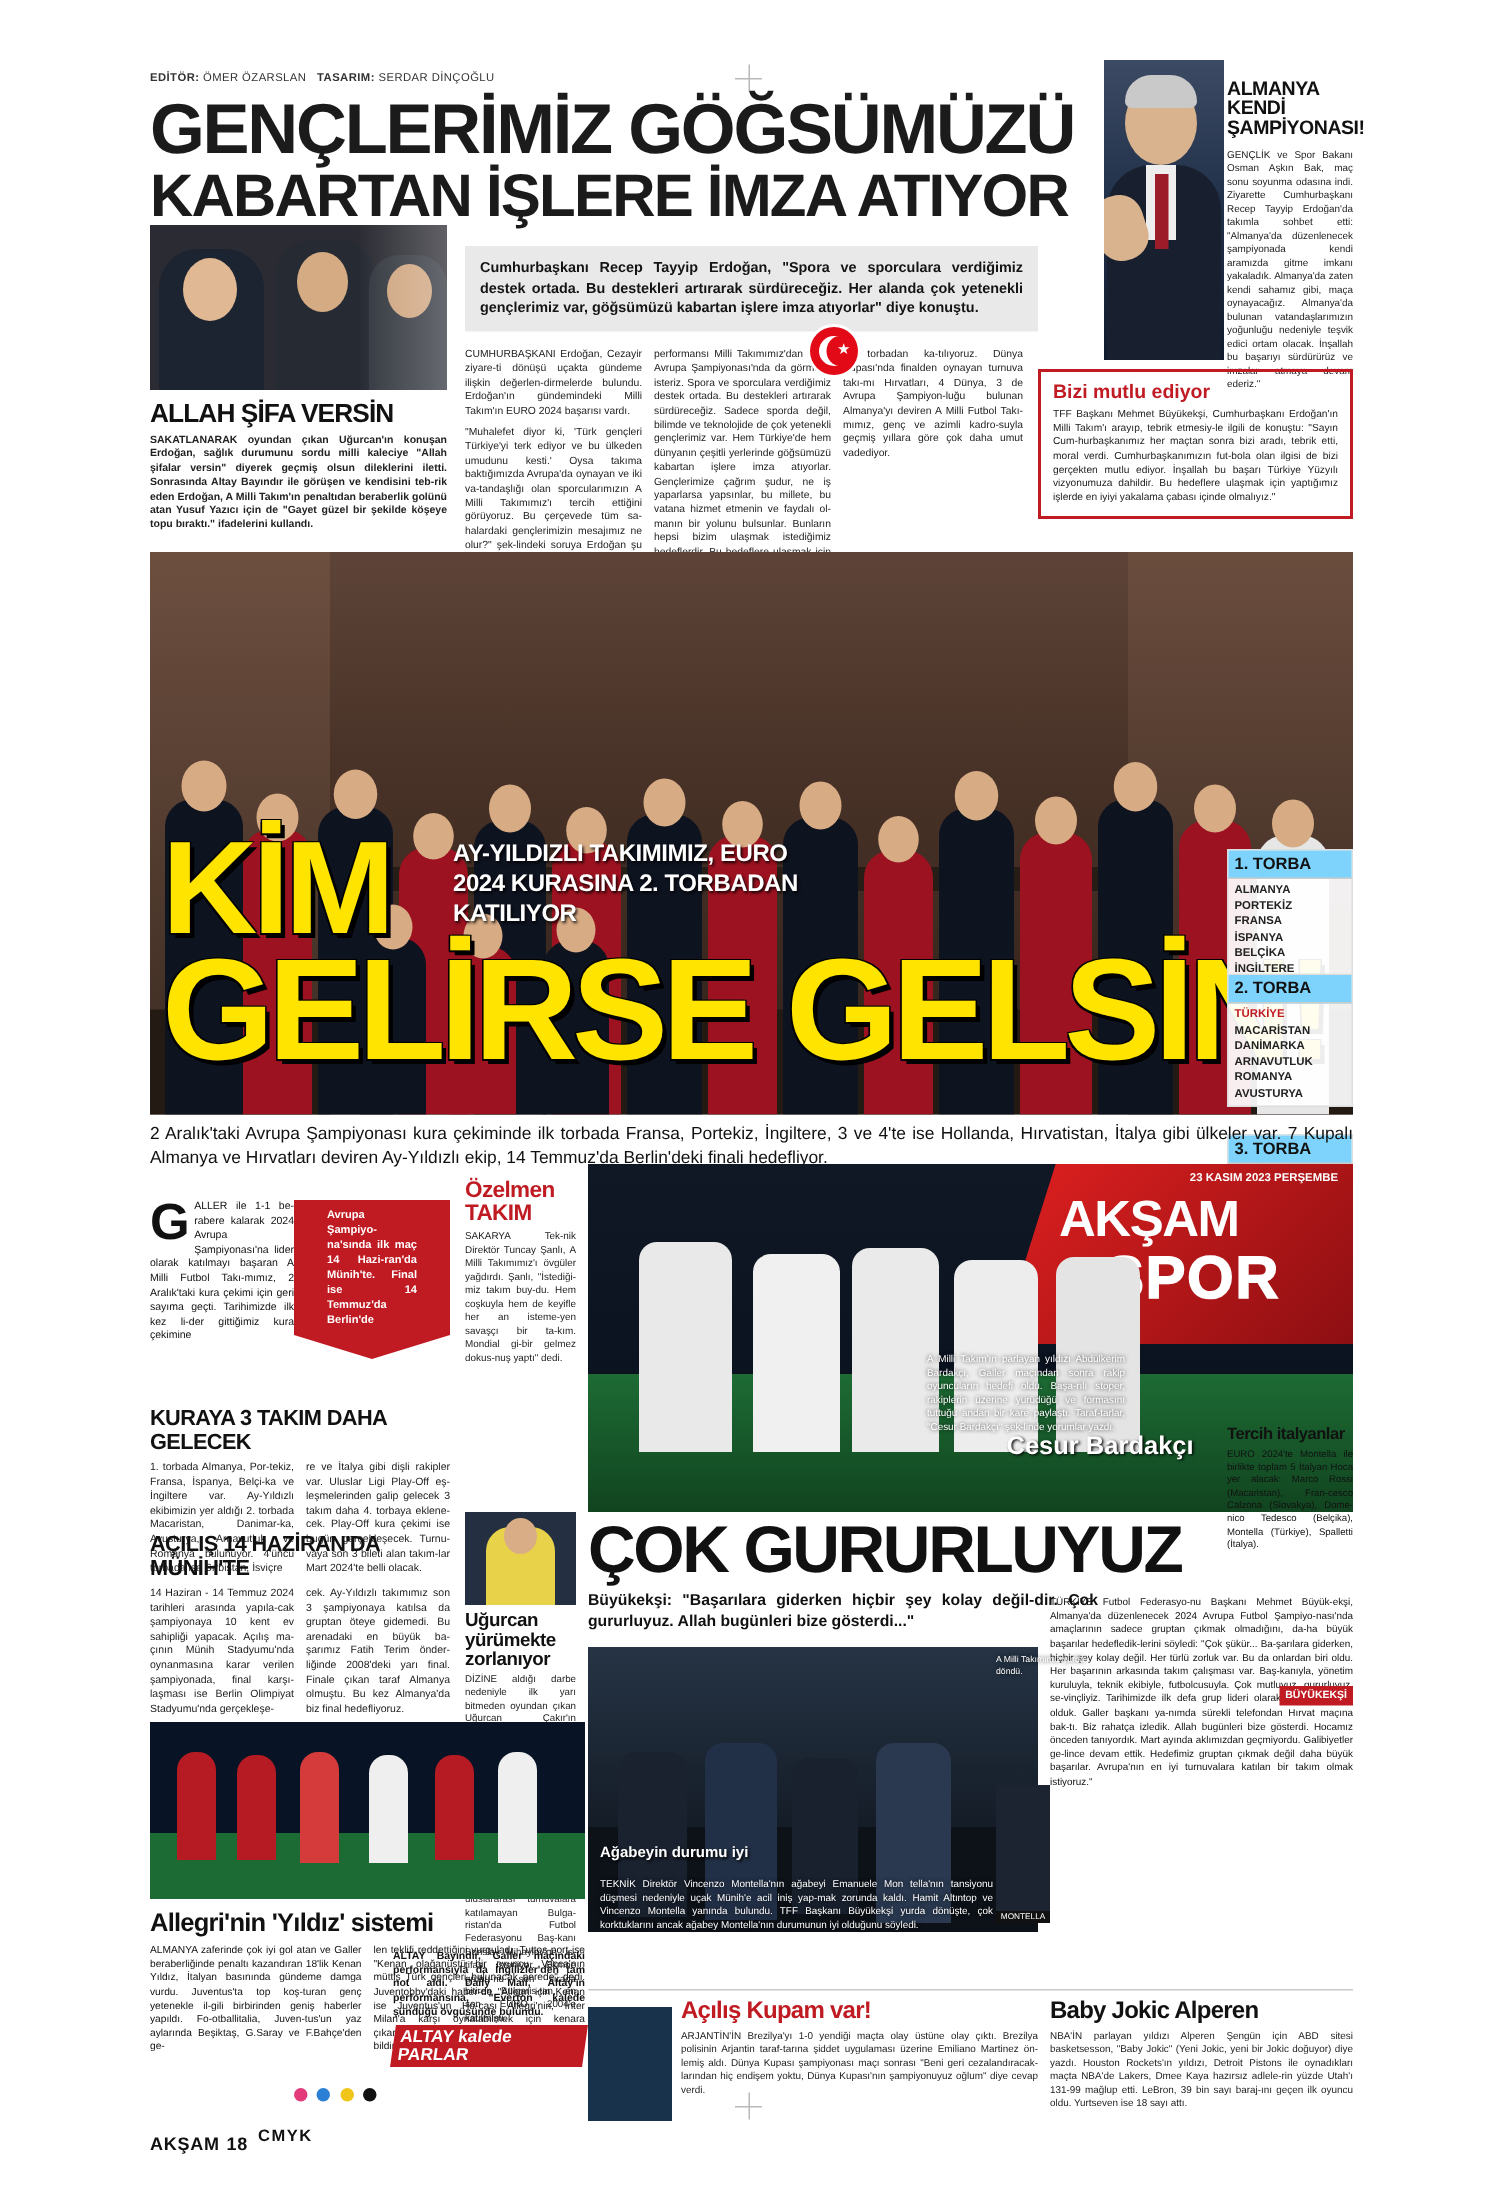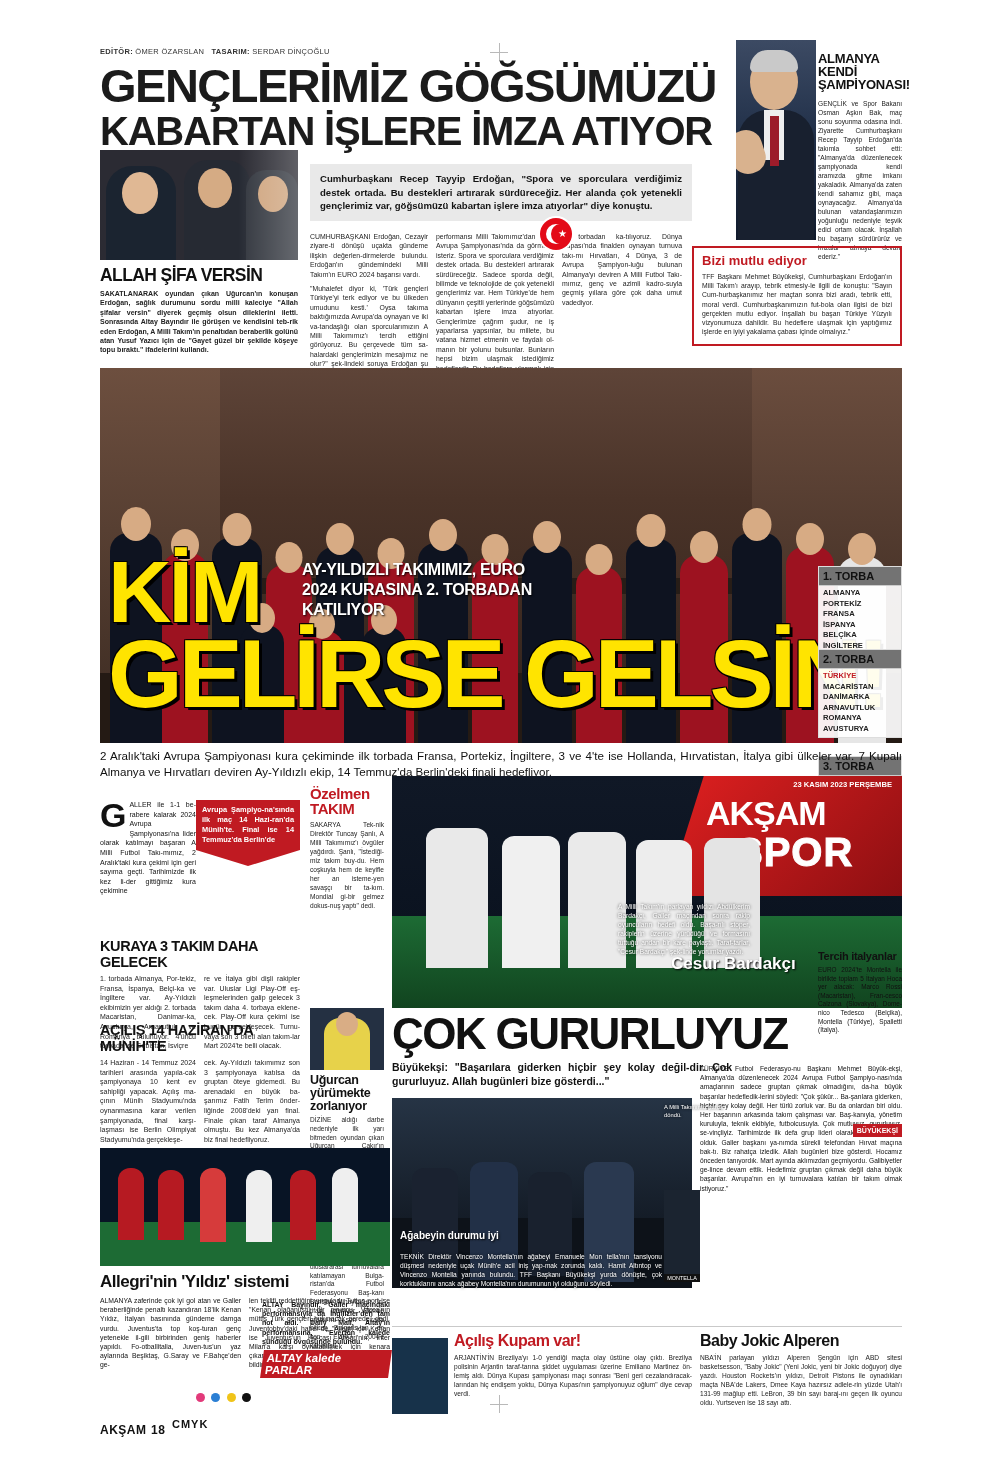--- a/index.html
+++ b/index.html
@@ -86,21 +86,21 @@
   
   .kim{position:absolute;left:108px;top:552px;font-size:88px;line-height:80px;font-weight:bold;color:#ffe400;
     letter-spacing:-3px;text-shadow:3px 3px 0 #000,-1px -1px 0 #000,1px -1px 0 #000,-1px 1px 0 #000;}
   .gelirse{position:absolute;left:108px;top:628px;font-size:96px;line-height:92px;font-weight:bold;color:#ffe400;
     letter-spacing:-4px;text-shadow:3px 3px 0 #000,-1px -1px 0 #000,1px -1px 0 #000,-1px 1px 0 #000;}
   .ayyildiz{position:absolute;left:302px;top:560px;width:230px;color:#fff;font-size:16px;line-height:20px;font-weight:bold;
     text-shadow:1px 1px 2px rgba(0,0,0,.9);letter-spacing:-.3px;}
 
   
   .torba{position:absolute;left:818px;width:84px;background:rgba(255,255,255,.93);border:1px solid #ddd;box-sizing:border-box;}
-  .torba .th{background:#737373;font-size:11px;font-weight:bold;padding:3px 4px;color:#111;border-bottom:1px solid #ccc;}
+  .torba .th{background:#7dd3fc;font-size:11px;font-weight:bold;padding:3px 4px;color:#111;border-bottom:1px solid #ccc;}
   .torba ul{list-style:none;margin:0;padding:2px 4px 3px 4px;}
   .torba li{font-size:7.6px;line-height:10.5px;font-weight:bold;color:#222;}
   .torba li.hl{color:#c01a22;}
   #torba1{top:566px;}
   #torba2{top:636px;margin-top:13px;}
   #torba3{top:756px;}
   #torba4{top:858px;}
 
   
   .summary{position:absolute;left:100px;top:748px;width:802px;font-size:11.6px;line-height:16px;text-align:justify;color:#111;}
@@ -111,21 +111,21 @@
   .kuraya{position:absolute;left:100px;top:938px;width:200px;}
   .kuraya .h{font-size:14.5px;font-weight:bold;letter-spacing:-.4px;}
   .acilis{position:absolute;left:100px;top:1022px;width:200px;}
   .acilis .h{font-size:14.5px;font-weight:bold;letter-spacing:-.4px;}
   .txt{font-size:7px;line-height:9.6px;text-align:justify;color:#1c1c1c;}
   .txt p{margin:0 0 5px 0;}
   .col2{column-count:2;column-gap:8px;}
 
   
   .redtri{position:absolute;left:196px;top:800px;width:104px;}
-  .redtri .bx{background:#c01a22;color:#fff;font-size:7.4px;line-height:10px;font-weight:bold;padding:5px 6px;text-align:justify;}
+  .redtri .bx{background:#c01a22;color:#fff;font-size:7.4px;line-height:10px;font-weight:bold;padding:5px 22px;text-align:justify;}
   .redtri .tri{width:0;height:0;border-left:52px solid transparent;border-right:52px solid transparent;border-top:16px solid #c01a22;}
 
   
   .ozel{position:absolute;left:310px;top:786px;width:74px;}
   .ozel .h{font-size:15px;font-weight:bold;color:#c01a22;line-height:15px;letter-spacing:-.4px;}
   .ozel .txt{margin-top:4px;font-size:6.6px;line-height:9px;}
 
   .ugur{position:absolute;left:310px;top:1008px;width:74px;}
   .ugur .ph{width:74px;height:62px;background:#243042;position:relative;overflow:hidden;}
   .ugur .ph .k{position:absolute;left:14px;top:10px;width:46px;height:52px;background:#e7d24a;border-radius:16px 16px 0 0;}

